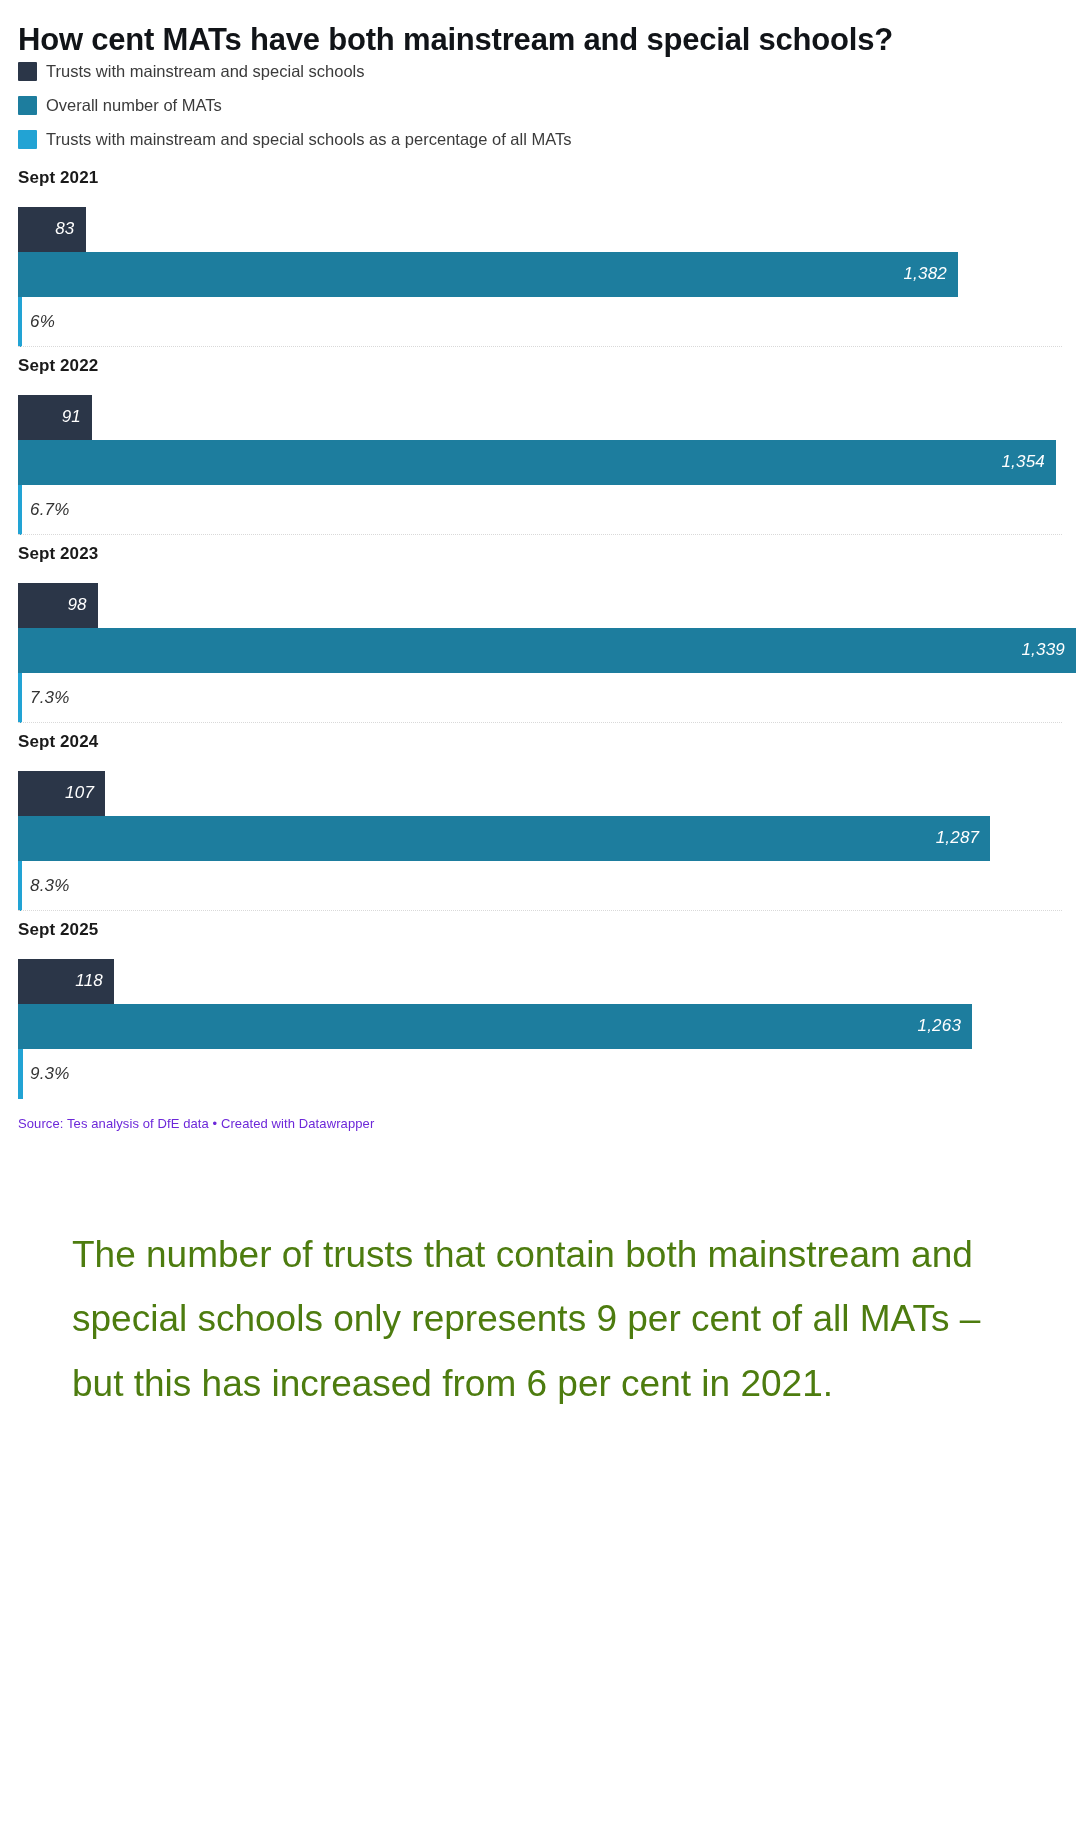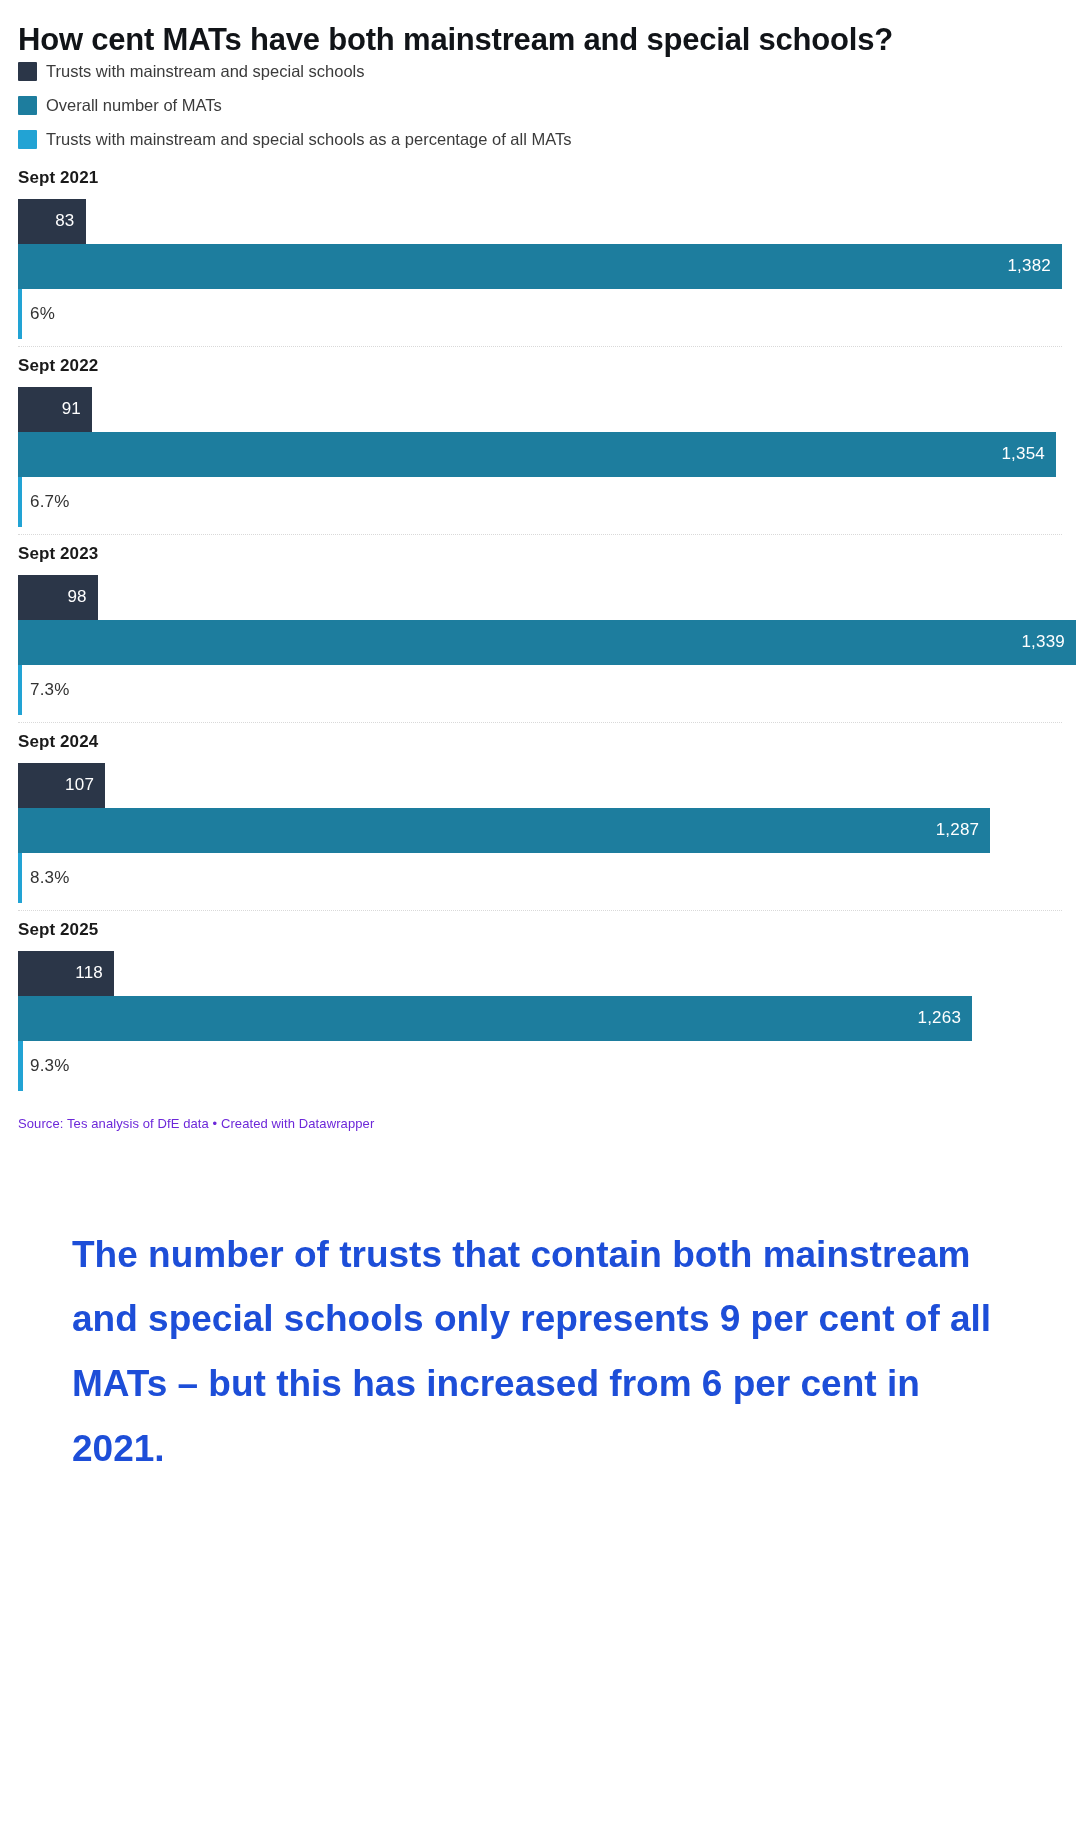--- a/index.html
+++ b/index.html
@@ -54,25 +54,26 @@
     color: #1a1a1a;
     margin-bottom: 7px;
     letter-spacing: 0.1px;
   }
 
   .bar-row { position: relative; height: 45px; }
   .bar-row.pct { height: 50px; }
 
   .bar {
     position: absolute;
-    left: 0; top: 4px;
+    left: 0; top: 12px;
     height: 100%;
     display: flex;
     align-items: center;
     justify-content: flex-end;
+    font-style: italic;
   }
   .bar.dark  { background: #2b3648; }
   .bar.teal  { background: #1d7d9e; }
   .bar.cyan  { background: #22a3d4; justify-content: flex-start; }
 
   .bar-value {
     font-size: 17px;
     font-weight: 400;
     color: #ffffff;
     padding-right: 11px;
@@ -94,22 +95,22 @@
     color: #6d28d9;
     letter-spacing: 0.1px;
   }
 
   
   .body-copy {
     margin-top: 92px;
     padding: 0 72px 0 72px;
     font-size: 37px;
     line-height: 1.75;
-    color: #1d4ed8;
-    font-weight: 700;
+    color: #4d7c0f;
+    font-weight: 400;
   }
 </style>
 </head>
 <body>
 
 <div class="page">
 
   <div class="chart">
 
     <h1 class="chart-title">How cent MATs have both mainstream and special schools?</h1>
@@ -132,21 +133,21 @@
     <div class="groups">
 
       <div class="group">
         <div class="group-label">Sept 2021</div>
         <div class="bar-row">
           <div class="bar dark" style="width: 67.5254px;">
             <span class="bar-value">83</span>
           </div>
         </div>
         <div class="bar-row">
-          <div class="bar teal" style="width: 1044px;">
+          <div class="bar teal" style="width: 940px;">
             <span class="bar-value">1,382</span>
           </div>
         </div>
         <div class="bar-row pct">
           <div class="bar cyan" style="width: 4px;">
             <span class="bar-value">6%</span>
           </div>
         </div>
       </div>
 

